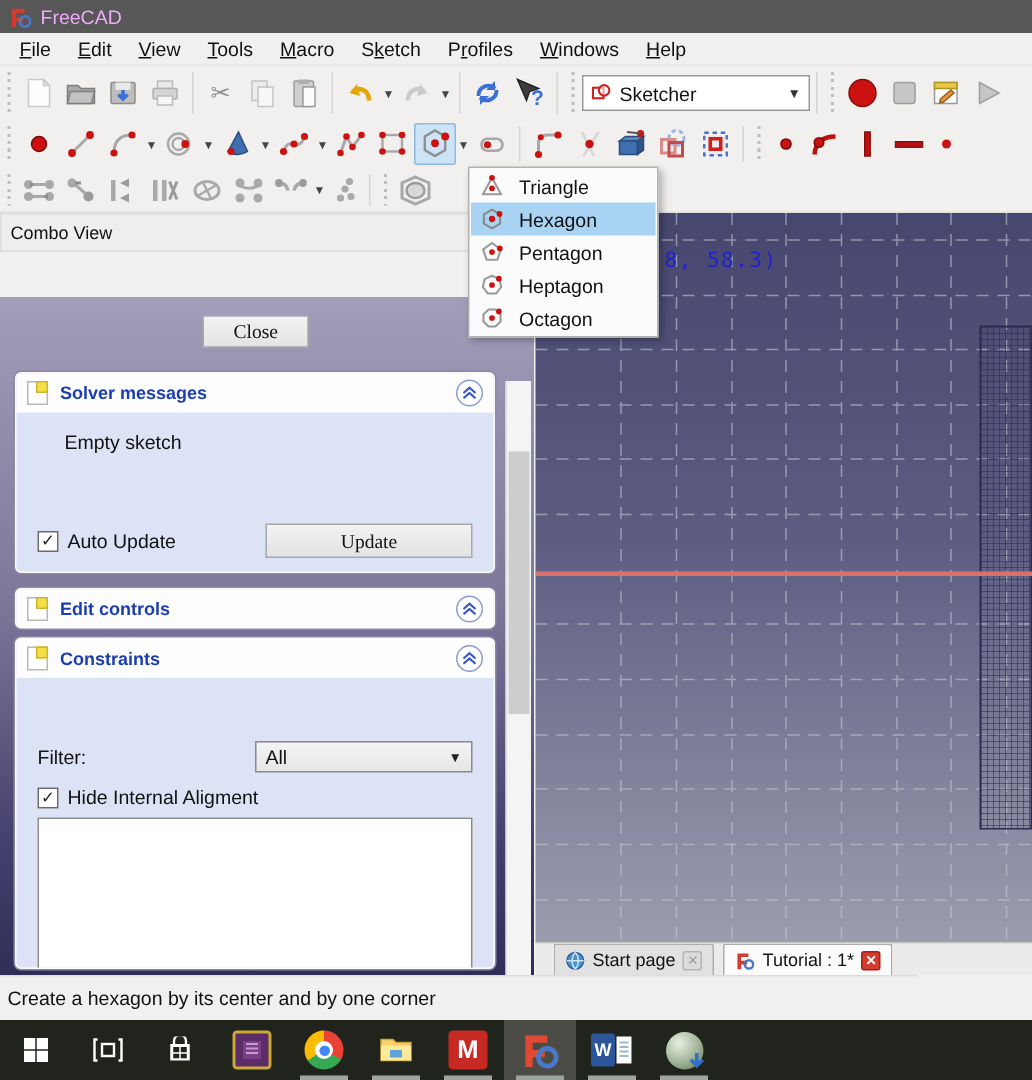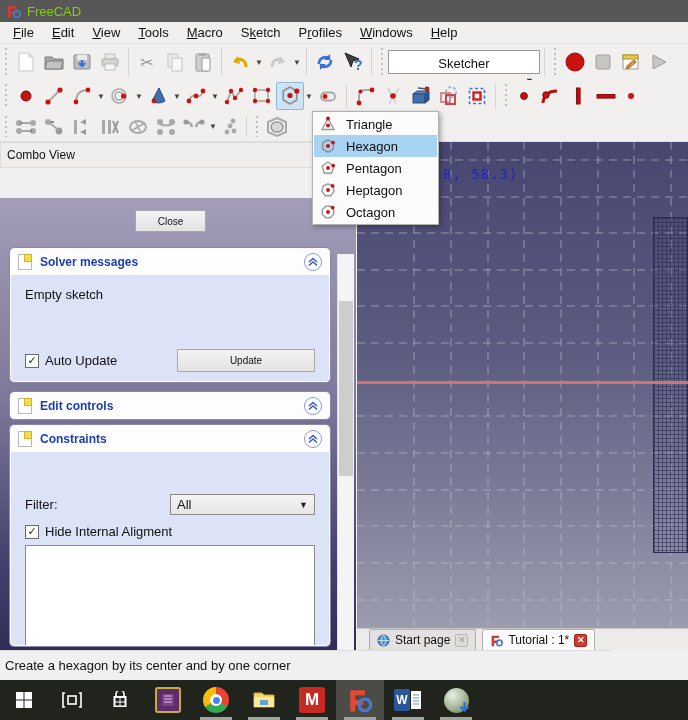--- a/index.html
+++ b/index.html
@@ -2,64 +2,64 @@
 <html><head>
 <meta charset="utf-8">
 <style>
   * { margin:0; padding:0; box-sizing:border-box; }
   html,body { width:688px; height:720px; overflow:hidden; }
   body { font-family:"Liberation Sans", sans-serif; font-size:13px; color:#111; background:#f0f0f0; }
   #app { position:relative; width:688px; height:720px; }
 
   
   .titlebar { position:absolute; left:0; top:0; width:688px; height:22px; background:#575757; display:flex; align-items:center; padding-left:6px; gap:6px; }
-  .titlebar .t { color:#84cc16; font-size:13px; }
+  .titlebar .t { color:#f0abfc; font-size:13px; }
 
   
   .menubar { position:absolute; left:0; top:22px; width:688px; height:22px; background:#f1f0ee; display:flex; align-items:center; padding-left:4px; border-bottom:1px solid #e3e2e0; }
   .menubar span { padding:2px 9px; cursor:default; }
 
   
   .tb { position:absolute; left:0; width:688px; background:#f1f0ee; display:flex; align-items:center; }
   .tb1 { top:44px; height:36px; }
   .tb2 { top:80px; height:32px; }
   .tb3 { top:112px; height:30px; border-bottom:1px solid #e0dfdd; }
   .grip { width:8px; align-self:stretch; margin:4px 2px; background-image:repeating-linear-gradient(to bottom,#bdbdbd 0 2px,transparent 2px 5px); background-size:2px 100%; background-repeat:no-repeat; background-position:center; }
   .sep { width:1px; align-self:stretch; margin:4px 4px; background:#d6d5d3; }
   .tbtn { width:28px; height:28px; display:flex; align-items:center; justify-content:center; border:1px solid transparent; border-radius:2px; }
   .tbtn.small { width:24px; height:24px; }
   .tbtn.active { background:#cde4f7; border-color:#8fb8dd; }
   .dd { font-size:8px; color:#444; width:10px; text-align:center; }
   .glyph { font-size:16px; color:#8f8f8f; }
-  .combo-wb { width:152px; height:24px; background:#fff; border:1px solid #999; display:flex; align-items:center; gap:5px; padding:0 5px;flex-direction:column; }
+  .combo-wb { width:152px; height:24px; background:#fff; border:1px solid #999; display:flex; align-items:center; gap:5px; padding:0 5px; }
   .combo-wb .cdd { margin-left:auto; font-size:9px; color:#333; }
 
   
   .content { position:absolute; left:0; top:142px; width:688px; height:508px; }
 
   
   .comboview { position:absolute; left:0; top:0; width:356px; height:508px; background:#f0f0f0; border-right:1px solid #cfcfcf; }
   .cv-title { height:26px; background:#efeeec; border:1px solid #dcdcdc; display:flex; align-items:center; padding-left:6px; font-size:12px; }
   .cv-tabs { height:30px; display:flex; align-items:flex-end; padding-left:3px; border-bottom:1px solid #b9b9b9; }
   .cv-tab { height:24px; padding:3px 12px; border:1px solid #b9b9b9; border-bottom:none; background:#e9e8e6; font-size:12px; margin-right:2px; border-radius:2px 2px 0 0; }
   .cv-tab.act { background:#fff; height:28px; position:relative; top:1px; }
   .tasks-body { position:absolute; left:0; top:56px; width:356px; height:452px; background:linear-gradient(to bottom,#a39db9 0%,#7d7899 45%,#45416e 80%,#302d58 100%); overflow:hidden; }
-  .btn { background:linear-gradient(#f2f2f2,#e3e3e3); border:1px solid #a8a8a8; font-size:10px; font-family:Liberation Sans, sans-serif; display:flex; align-items:center; justify-content:center; }
+  .btn { background:linear-gradient(#f2f2f2,#e3e3e3); border:1px solid #a8a8a8; font-size:13px; font-family:Liberation Serif, serif; display:flex; align-items:center; justify-content:center; }
   .close-btn { position:absolute; left:135px; top:12px; width:71px; height:22px; }
 
   .section { position:absolute; left:10px; width:320px; border:1px solid #fdfdfd; border-radius:4px; overflow:hidden; background:#dde3f6; box-shadow:0 0 0 1px #8a87a8; }
   .sec-head { height:26px; background:#fdfdfd; display:flex; align-items:center; gap:8px; padding:0 7px; }
   .sec-title { color:#1c3eb0; font-weight:bold; font-size:12px; }
   .sec-collapse { margin-left:auto; width:18px; height:18px; border-radius:50%; border:1px solid #8b9bd6; background:#fff; display:flex; align-items:center; justify-content:center; }
   .note-ic { width:14px; height:16px; background:#fff; border:1px solid #b9b9b9; position:relative; }
   .note-ic:after { content:""; position:absolute; right:-1px; top:-1px; width:6px; height:6px; background:#f4df4a; border:1px solid #cbb52a; }
   .sec-solver { top:50px; height:134px; }
   .sec-edit { top:194px; height:27px; }
   .sec-constraints { top:227px; height:221px; }
-  .solver-body { position:relative; height:108px; padding:12px 14px; }
+  .solver-body { position:relative; height:108px; padding:12px 32px; }
   .solver-row { position:absolute; left:14px; right:14px; bottom:11px; display:flex; align-items:center; }
   .chk { width:14px; height:14px; background:#fff; border:1px solid #6b6b6b; display:flex; align-items:center; justify-content:center; font-size:11px; color:#222; margin-right:6px; }
   .upd-btn { margin-left:auto; width:138px; height:23px; }
   .cons-body { position:relative; height:195px; padding:14px 14px 0 14px; }
   .filter-row { display:flex; align-items:center;margin-top:28px; }
   .combo-sel { margin-left:auto; width:145px; height:21px; background:linear-gradient(#f4f4f4,#e6e6e6); border:1px solid #8a8a8a; display:flex; align-items:center; padding:0 6px; font-size:13px; }
   .combo-sel .cdd { margin-left:auto; font-size:9px; color:#222; }
   .cons-chk-row { display:flex; align-items:center; margin-top:9px; }
   .cons-list { margin-top:6px; height:130px; background:#fff; border:1px solid #8a8a8a; }
 

